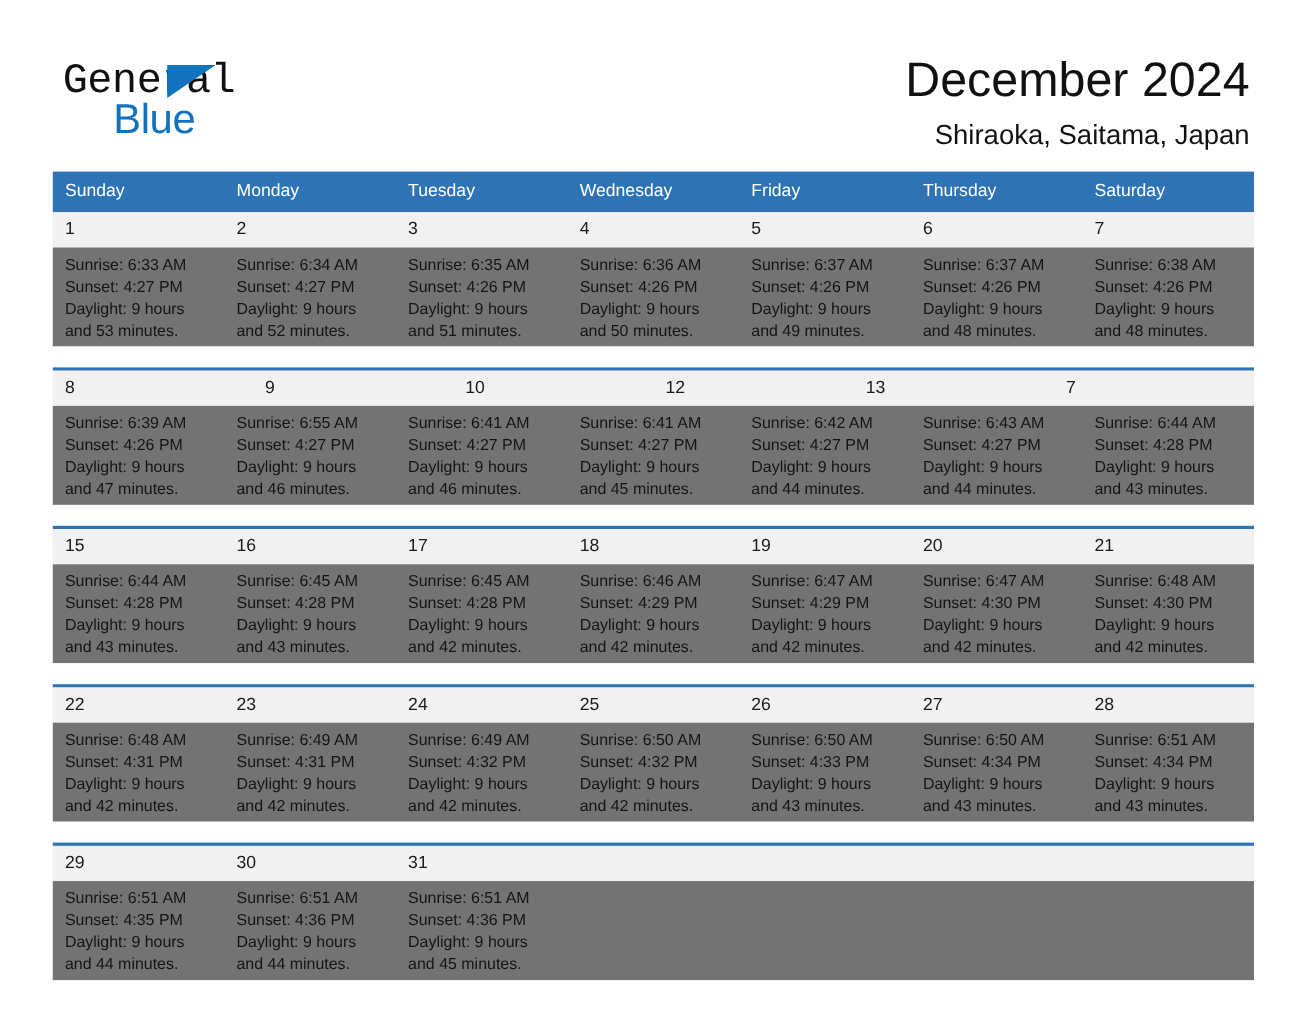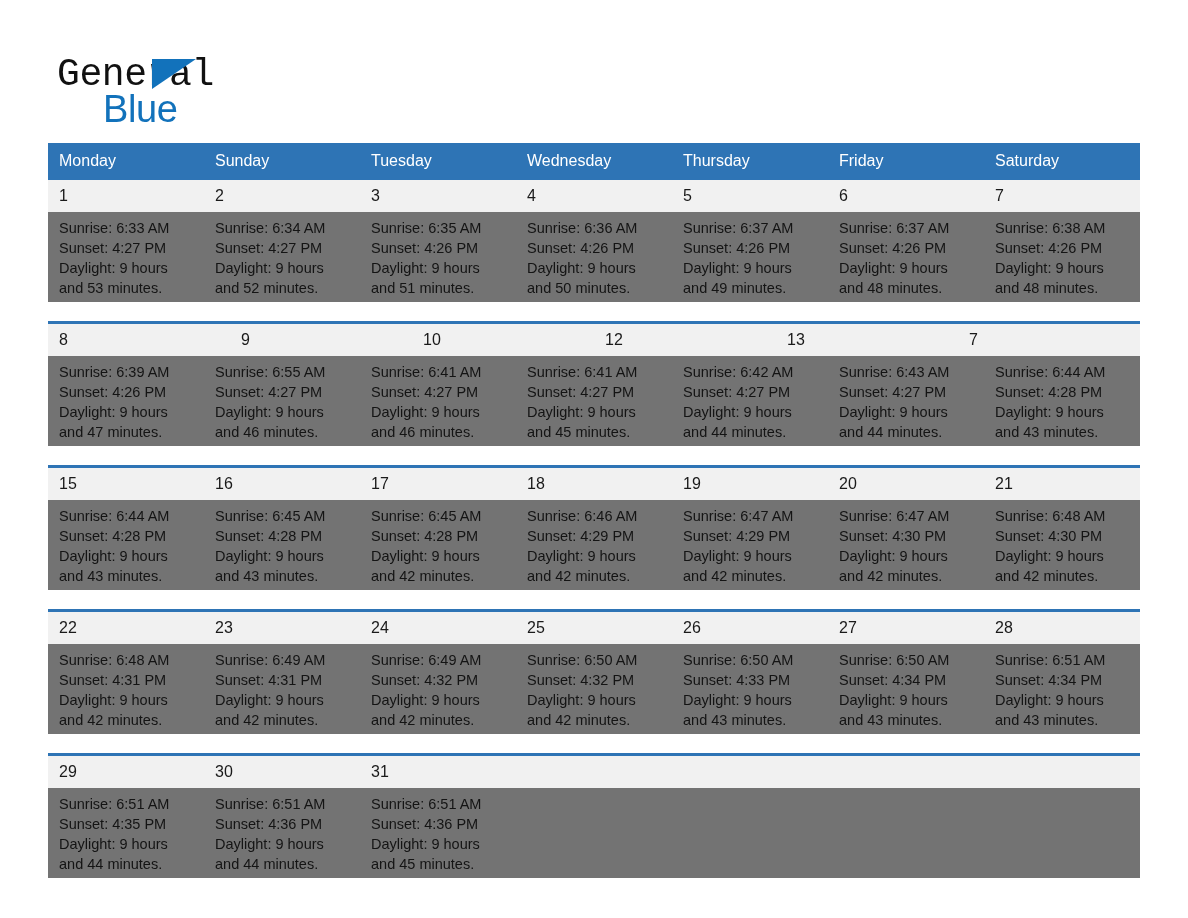--- a/index.html
+++ b/index.html
@@ -155,32 +155,36 @@
 <div class="page">
 
   <div class="masthead">
 
     <div class="logo">
       <span class="logo-general">General</span>
       <span class="logo-tri"></span>
       <span class="logo-blue">Blue</span>
     </div>
 
+    <div class="titles">
+      <div class="month-title">December 2024</div>
+      <div class="location">Shiraoka, Saitama, Japan</div>
+    </div>
 
   </div>
 
   <div class="calendar">
 
     <div class="weekday-row">
+      <div class="weekday-cell">Sunday</div>
       <div class="weekday-cell">Monday</div>
-      <div class="weekday-cell">Sunday</div>
       <div class="weekday-cell">Tuesday</div>
       <div class="weekday-cell">Wednesday</div>
+      <div class="weekday-cell">Friday</div>
       <div class="weekday-cell">Thursday</div>
-      <div class="weekday-cell">Friday</div>
       <div class="weekday-cell">Saturday</div>
     </div>
 
     <div class="week">
       <div class="daynum-row">
         <div class="daynum-cell">1</div>
         <div class="daynum-cell">2</div>
         <div class="daynum-cell">3</div>
         <div class="daynum-cell">4</div>
         <div class="daynum-cell">5</div>

